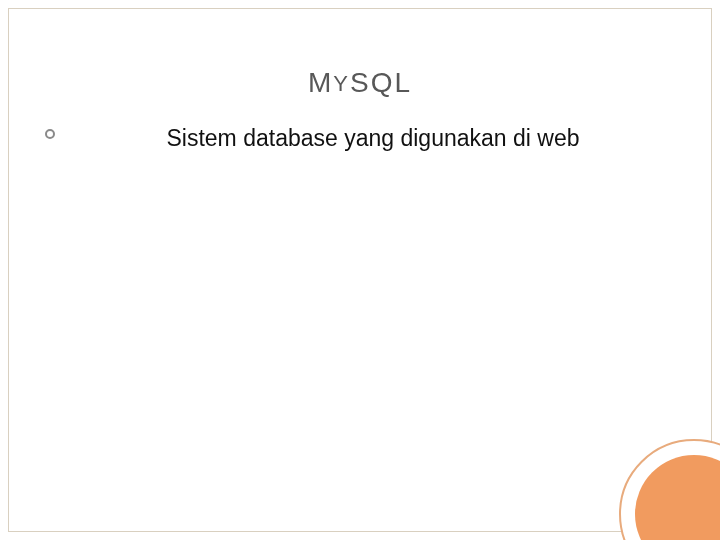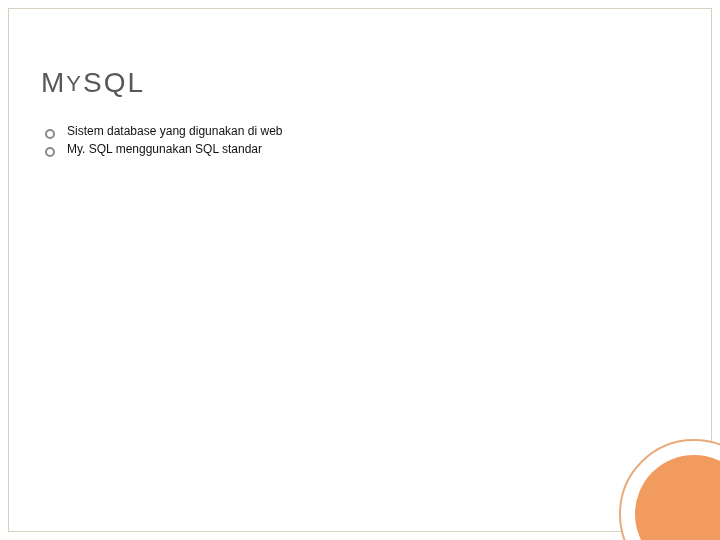--- a/index.html
+++ b/index.html
@@ -1,15 +1,15 @@
 <!DOCTYPE html>
 <html><head>
 <meta charset="utf-8">
 <style>
-  * { margin: 0; padding: 0; box-sizing: border-box; }
+  * { margin: 0; padding: 0; box-sizing: border-box; text-align: center; }
   html, body { width: 720px; height: 540px; }
   body {
     font-family: Arial, Helvetica, sans-serif;
     background: #ffffff;
     position: relative;
     overflow: hidden;
   }
   .slide {
     position: absolute;
     top: 8px; left: 8px; right: 8px; bottom: 8px;
@@ -25,21 +25,21 @@
     margin-bottom: 24px;
   }
   .title .smallcaps {
     font-size: 22px;
     vertical-align: 1px;
   }
   .list { list-style: none; }
   .list li {
     position: relative;
     padding-left: 26px;
-    font-size: 12px;
+    font-size: 23px;
     line-height: 1.35;
     color: #111;
     margin-bottom: 2px;
   }
   .bullet-icon {
     position: absolute;
     left: 4px;
     top: 6px;
     width: 10px;
     height: 10px;
@@ -75,24 +75,20 @@
 
   <h1 class="title">
     <span>M</span><span class="smallcaps">Y</span><span>SQL</span>
   </h1>
 
   <ul class="list">
     <li>
       <span class="bullet-icon"></span>
       <span>Sistem database yang digunakan di web</span>
     </li>
-    <li>
-      <span class="bullet-icon"></span>
-      <span>My. SQL menggunakan SQL standar</span>
-    </li>
   </ul>
 
   <div class="corner-arc">
     <div class="outer"></div>
     <div class="inner"></div>
   </div>
 
 </div>
 
 </body></html>

